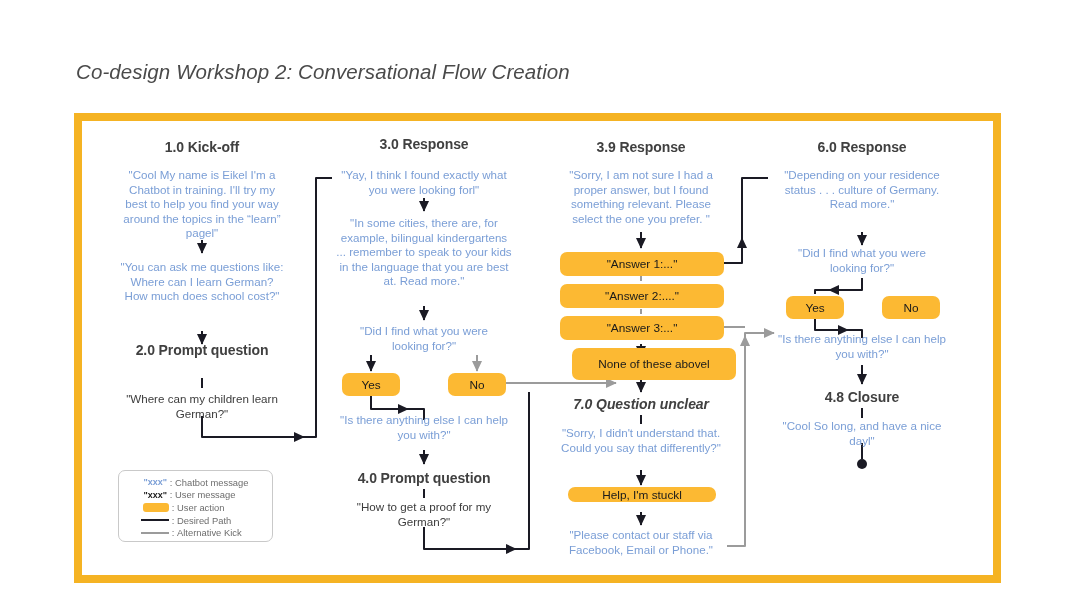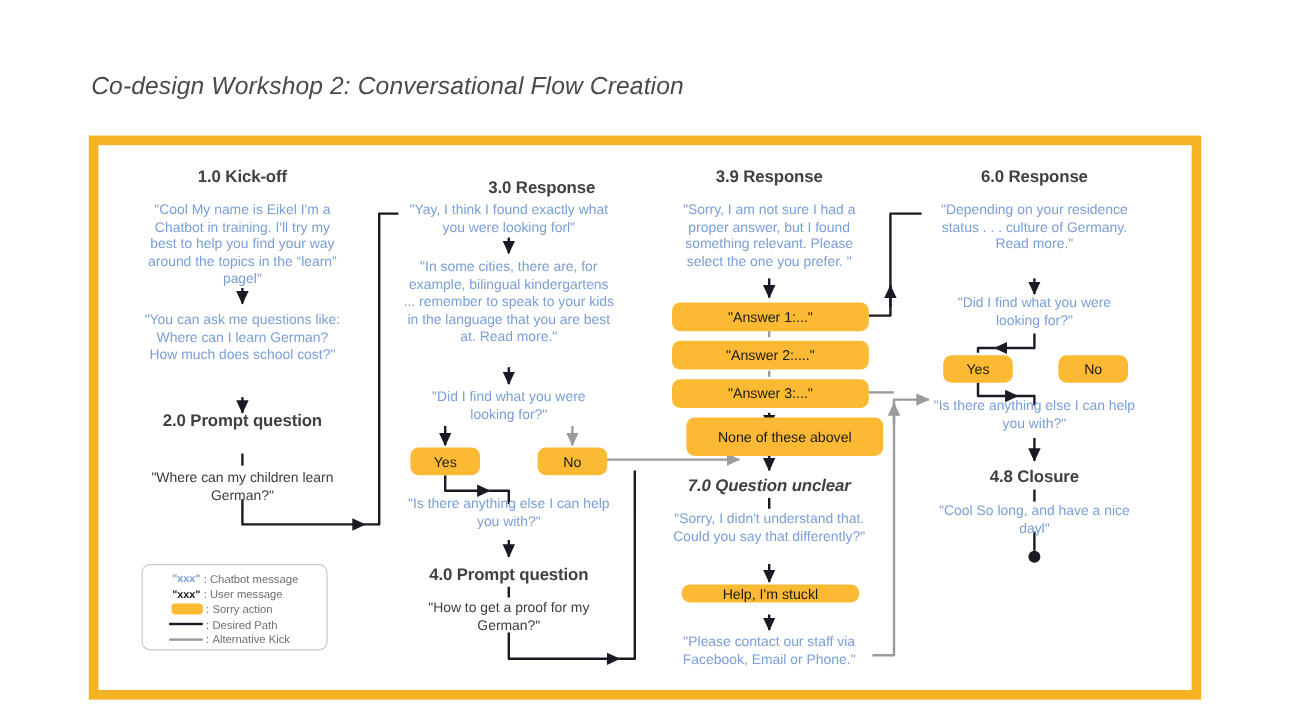--- a/index.html
+++ b/index.html
@@ -234,21 +234,21 @@
 <div class="node bot-msg" style="left:120px; top:168px; width:164px; white-space:pre-line;">"Cool My name is  Eikel I'm a Chatbot in training. I'll try my best to help you find your way around the topics in the “learn” pagel"</div>
 
 <div class="node bot-msg" style="left:114px; top:260px; width:176px; white-space:pre-line;">"You can ask me questions like:
 Where can I learn German?
 How much does school cost?"</div>
 
 <div class="node heading" style="left:118px; top:342px; width:168px;">2.0 Prompt question</div>
 
 <div class="node user-msg" style="left:126px; top:392px; width:152px; white-space:pre-line;">"Where can my children learn German?"</div>
 
-<div class="node heading" style="left:352px; top:148px; width:144px;text-align:right;">3.0 Response</div>
+<div class="node heading" style="left:352px; top:136px; width:144px;">3.0 Response</div>
 
 <div class="node bot-msg" style="left:340px; top:168px; width:168px; white-space:pre-line;">"Yay, I think I found exactly what you were looking forl"</div>
 
 <div class="node bot-msg" style="left:336px; top:216px; width:176px; white-space:pre-line;">"In some cities, there are, for example, bilingual kindergartens ... remember to speak to your kids in the language that you are best at. Read more."</div>
 
 <div class="node bot-msg" style="left:344px; top:324px; width:160px; white-space:pre-line;">"Did I find what you were looking for?"</div>
 
 <div class="pill" style="left:342px; top:373px; width:58px; height:23px;">Yes</div>
 <div class="pill" style="left:448px; top:373px; width:58px; height:23px;">No</div>
 
@@ -300,21 +300,21 @@
   <div class="legend-row">
     <span class="legend-key user">"xxx"</span>
     <span class="legend-sep">:</span>
     <span class="legend-label">User message</span>
   </div>
   <div class="legend-row">
     <span class="legend-key-wrap">
       <span class="swatch-pill"></span>
     </span>
     <span class="legend-sep">:</span>
-    <span class="legend-label">Sorry action</span>
+    <span class="legend-label">User action</span>
   </div>
   <div class="legend-row">
     <span class="legend-key-wrap">
       <span class="swatch-line-dark"></span>
     </span>
     <span class="legend-sep">:</span>
     <span class="legend-label">Desired Path</span>
   </div>
   <div class="legend-row">
     <span class="legend-key-wrap">

